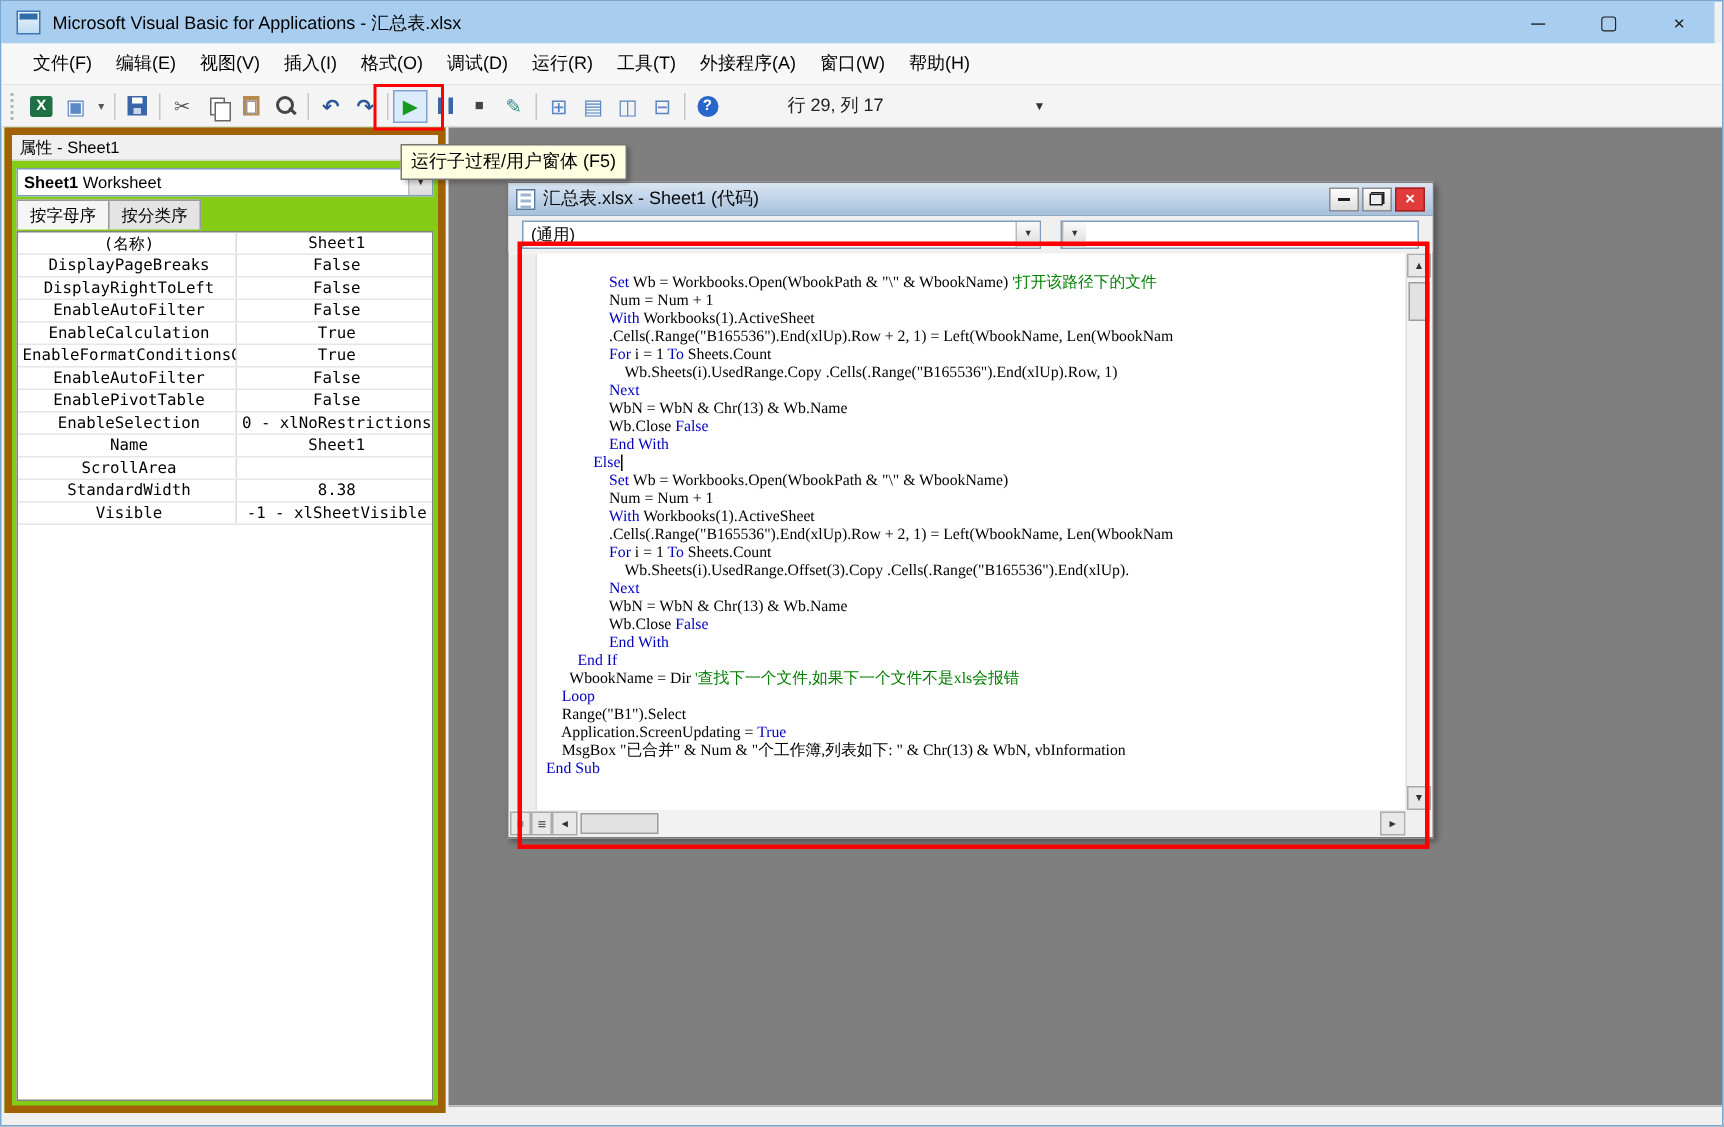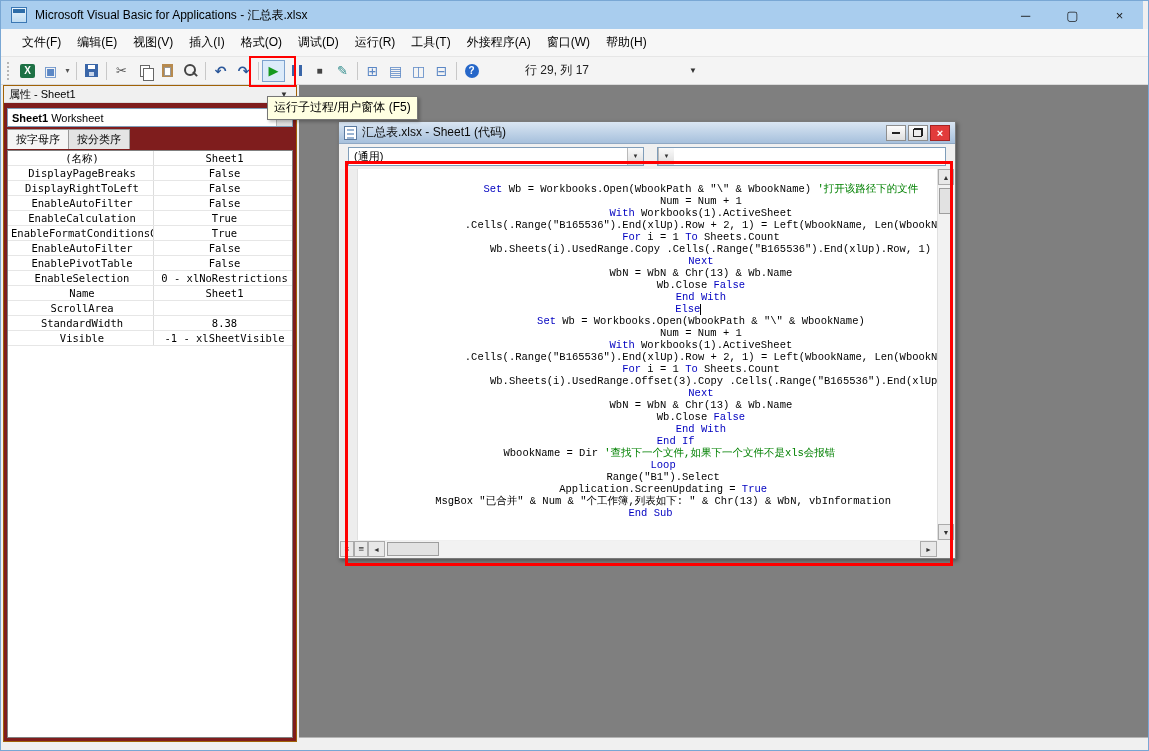--- a/index.html
+++ b/index.html
@@ -56,21 +56,21 @@
 
   
   .tooltip{position:absolute;left:266px;top:95px;background:#FFFFE1;border:1px solid #767676;padding:2px 6px 3px;font-size:12px;color:#000;white-space:nowrap;box-shadow:2px 2px 3px rgba(0,0,0,.25);z-index:60;}
 
   
   .hl{position:absolute;border:3px solid var(--hl);pointer-events:none;z-index:50;}
   .hl-run{left:248px;top:55px;width:47px;height:31px;border-width:2px;}
   .hl-code{left:344px;top:160px;width:608px;height:405px;}
 
   
-  .props{position:absolute;left:2px;top:84px;width:294px;bottom:8px;background:#7f1d1d;border:1px solid #a16207;}
+  .props{position:absolute;left:2px;top:84px;width:294px;bottom:8px;background:#84cc16;border:5px solid #a16207;}
   .props-header{height:17px;display:flex;align-items:center;padding:0 5px;font-size:11px;background:#F0F0F0;border-bottom:1px solid #DCDCDC;}
   .props-header-title{flex:1;white-space:nowrap;overflow:hidden;}
   .props-menu{font-size:8px;color:#333;padding:0 3px;}
   .props-combo{margin:5px 3px 0;height:19px;background:#fff;border:1px solid #7F9DB9;display:flex;align-items:center;font-size:11px;}
   .props-combo-text{flex:1;padding-left:4px;white-space:nowrap;overflow:hidden;}
   .props-combo-text .obj-name{font-weight:bold;}
   .combo-arrow{width:16px;align-self:stretch;background:linear-gradient(#FAFAFA,#DCDCDC);border-left:1px solid #B9B9B9;display:flex;align-items:center;justify-content:center;}
   .combo-arrow::before{content:"▼";font-size:6px;color:#333;}
   .props-tabs{margin:4px 3px 0;display:flex;font-size:11px;align-items:flex-end;height:18px;}
   .ptab{padding:2px 8px 2px;border:1px solid #9A9A9A;border-bottom:none;background:#E4E4E4;margin-right:-1px;}
@@ -92,27 +92,27 @@
   .cw-title{font-size:12px;color:#0A0A0A;margin-left:5px;white-space:nowrap;}
   .cw-controls{margin-left:auto;display:flex;gap:2px;}
   .cw-btn{width:20px;height:16px;background:linear-gradient(#FDFDFD,#DFDFDF);border:1px solid #8E8E8E;display:flex;align-items:center;justify-content:center;}
   .cw-btn-close{background:#E23B3B;border-color:#A32323;color:#fff;font-weight:bold;font-size:11px;}
   .glyph-min{width:8px;height:2px;background:#222;}
   .glyph-restore{position:relative;width:10px;height:9px;}
   .glyph-restore::before{content:"";position:absolute;right:0;top:0;width:7px;height:6px;border:1px solid #222;}
   .glyph-restore::after{content:"";position:absolute;left:0;bottom:0;width:7px;height:6px;border:1px solid #222;background:#EDEDED;}
   .cw-combos{height:24px;display:flex;align-items:center;padding:0 9px;background:#F0F0F0;}
   .cw-combo{height:19px;background:#fff;border:1px solid #7F9DB9;display:flex;align-items:center;font-size:11px;}
-  .cw-combo-obj{width:296px;margin-right:13px;gap:20px;}
+  .cw-combo-obj{width:346px;margin-right:13px;gap:20px;}
   .cw-combo-proc{flex:1;}
   .cw-combo-text{flex:1;padding-left:5px;white-space:nowrap;overflow:hidden;}
   .cw-combo-proc .cw-combo-text{font-weight:bold;font-family:"DejaVu Sans Mono","Liberation Mono",monospace;font-size:11px;}
   .cw-body{position:absolute;left:1px;top:47px;right:1px;bottom:18px;background:#fff;overflow:hidden;}
   .cw-margin{position:absolute;left:0;top:0;bottom:0;width:18px;background:#EDEDED;border-right:1px solid #E0E0E0;}
-  .code-editor{position:absolute;left:18px;top:0;right:17px;bottom:0;padding:14px 0 0 6px;font-family:Liberation Mono, monospace;font-size:10.5px;line-height:12px;color:#000;overflow:hidden;cursor:text;text-align:center;}
+  .code-editor{position:absolute;left:18px;top:0;right:17px;bottom:0;padding:14px 0 0 6px;font-family:Liberation Serif, serif;font-size:10.5px;line-height:12px;color:#000;overflow:hidden;cursor:text;}
   .code-line{white-space:pre;height:12px;}
   .seg-k{color:var(--kw);}
   .seg-c{color:var(--cm);}
   .caret{display:inline-block;width:1px;height:11px;background:#000;vertical-align:text-bottom;}
 
   
   .cw-vscroll{position:absolute;right:0;top:0;bottom:0;width:17px;background:#F2F2F2;border-left:1px solid #E0E0E0;}
   .sc-btn{position:absolute;left:0;right:0;height:16px;background:#E8E8E8;border:1px solid #ABABAB;display:flex;align-items:center;justify-content:center;}
   .sc-btn::before{font-size:7px;color:#333;}
   .sc-up{top:0;} .sc-up::before{content:"▲";}

